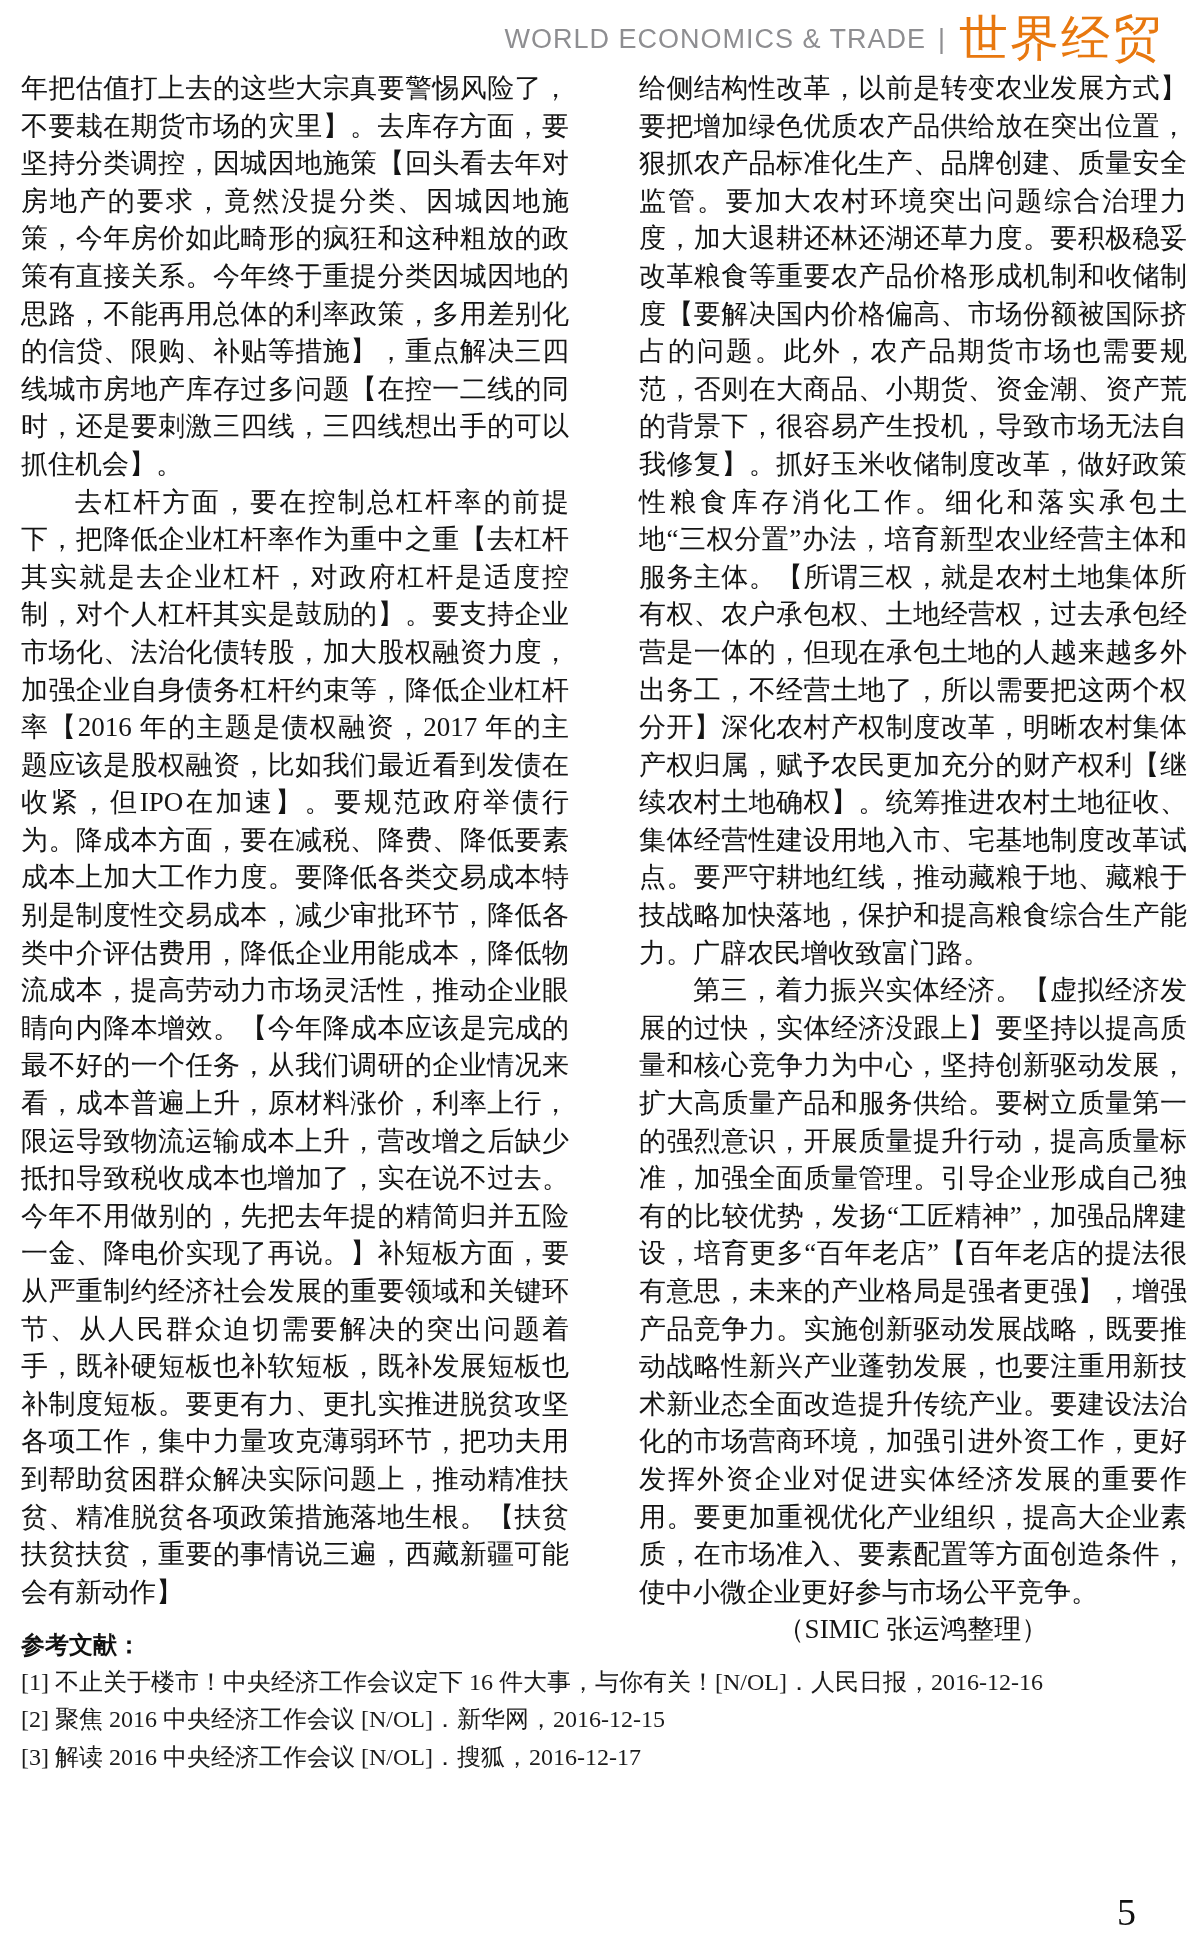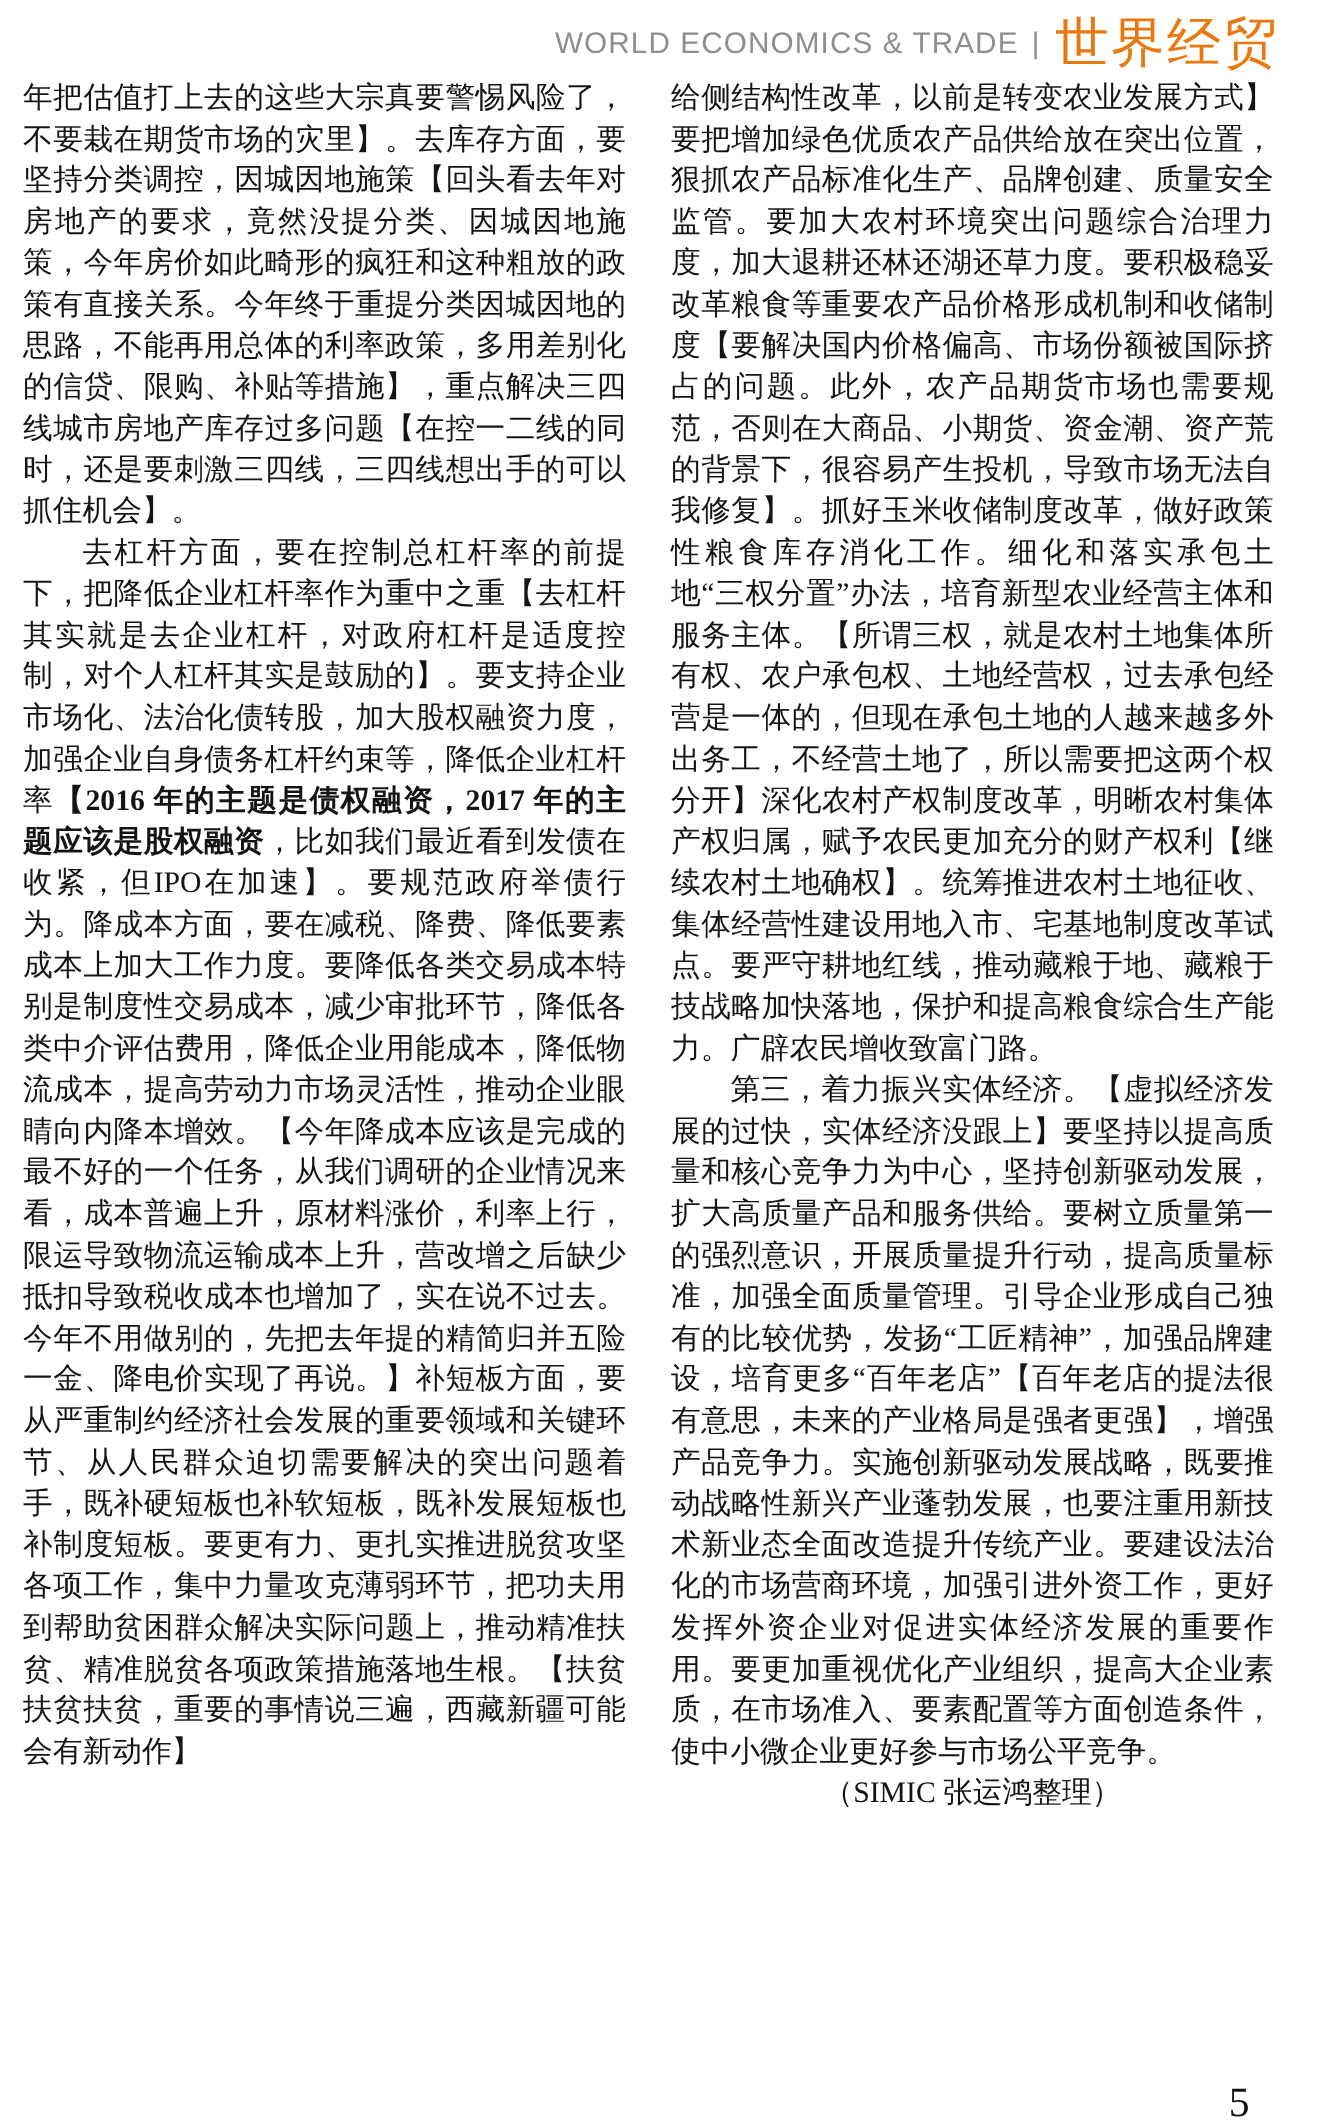--- a/index.html
+++ b/index.html
@@ -41,36 +41,36 @@
     letter-spacing: 2px;
     white-space: nowrap;
   }
   
   .columns {
     position: absolute;
     top: 70px;
     left: 21px;
     width: 1142px;
     display: flex;
-    gap: 41px;
+    gap: 70px;
   }
   .col {
     width: 548px;
     flex: 0 0 548px;
   }
   .para {
     font-size: 27px;
     line-height: 37.6px;
     text-align: justify;
     text-justify: inter-ideograph;
     word-break: break-all;
   }
   .para.indent { text-indent: 2em; }
   .para.right { text-align: center; }
-  .para .bold { font-weight: bold; }
+  .para .bold { font-weight: normal; }
   
   .references {
     position: absolute;
     top: 1626px;
     left: 21px;
     width: 1142px;
   }
   .ref-heading {
     font-family: "Liberation Sans", "DejaVu Sans", sans-serif;
     font-weight: bold;
@@ -108,16 +108,24 @@
         <p class="para"><span>年把估值打上去的这些大宗真要警惕风险了，不要栽在期货市场的灾里】。去库存方面，要坚持分类调控，因城因地施策【回头看去年对房地产的要求，竟然没提分类、因城因地施策，今年房价如此畸形的疯狂和这种粗放的政策有直接关系。今年终于重提分类因城因地的思路，不能再用总体的利率政策，多用差别化的信贷、限购、补贴等措施】，重点解决三四线城市房地产库存过多问题【在控一二线的同时，还是要刺激三四线，三四线想出手的可以抓住机会】。</span></p>
         <p class="para indent"><span>去杠杆方面，要在控制总杠杆率的前提下，把降低企业杠杆率作为重中之重【去杠杆其实就是去企业杠杆，对政府杠杆是适度控制，对个人杠杆其实是鼓励的】。要支持企业市场化、法治化债转股，加大股权融资力度，加强企业自身债务杠杆约束等，降低企业杠杆率</span><span class="bold">【2016 年的主题是债权融资，2017 年的主题应该是股权融资</span><span>，比如我们最近看到发债在收紧，但IPO在加速】。要规范政府举债行为。降成本方面，要在减税、降费、降低要素成本上加大工作力度。要降低各类交易成本特别是制度性交易成本，减少审批环节，降低各类中介评估费用，降低企业用能成本，降低物流成本，提高劳动力市场灵活性，推动企业眼睛向内降本增效。【今年降成本应该是完成的最不好的一个任务，从我们调研的企业情况来看，成本普遍上升，原材料涨价，利率上行，限运导致物流运输成本上升，营改增之后缺少抵扣导致税收成本也增加了，实在说不过去。今年不用做别的，先把去年提的精简归并五险一金、降电价实现了再说。】补短板方面，要从严重制约经济社会发展的重要领域和关键环节、从人民群众迫切需要解决的突出问题着手，既补硬短板也补软短板，既补发展短板也补制度短板。要更有力、更扎实推进脱贫攻坚各项工作，集中力量攻克薄弱环节，把功夫用到帮助贫困群众解决实际问题上，推动精准扶贫、精准脱贫各项政策措施落地生根。【扶贫扶贫扶贫，重要的事情说三遍，西藏新疆可能会有新动作】</span></p>
       </div>
     <div class="col" id="right-col">
         <p class="para"><span>给侧结构性改革，以前是转变农业发展方式】要把增加绿色优质农产品供给放在突出位置，狠抓农产品标准化生产、品牌创建、质量安全监管。要加大农村环境突出问题综合治理力度，加大退耕还林还湖还草力度。要积极稳妥改革粮食等重要农产品价格形成机制和收储制度【要解决国内价格偏高、市场份额被国际挤占的问题。此外，农产品期货市场也需要规范，否则在大商品、小期货、资金潮、资产荒的背景下，很容易产生投机，导致市场无法自我修复】。抓好玉米收储制度改革，做好政策性粮食库存消化工作。细化和落实承包土地“三权分置”办法，培育新型农业经营主体和服务主体。【所谓三权，就是农村土地集体所有权、农户承包权、土地经营权，过去承包经营是一体的，但现在承包土地的人越来越多外出务工，不经营土地了，所以需要把这两个权分开】深化农村产权制度改革，明晰农村集体产权归属，赋予农民更加充分的财产权利【继续农村土地确权】。统筹推进农村土地征收、集体经营性建设用地入市、宅基地制度改革试点。要严守耕地红线，推动藏粮于地、藏粮于技战略加快落地，保护和提高粮食综合生产能力。广辟农民增收致富门路。</span></p>
         <p class="para indent"><span>第三，着力振兴实体经济。【虚拟经济发展的过快，实体经济没跟上】要坚持以提高质量和核心竞争力为中心，坚持创新驱动发展，扩大高质量产品和服务供给。要树立质量第一的强烈意识，开展质量提升行动，提高质量标准，加强全面质量管理。引导企业形成自己独有的比较优势，发扬“工匠精神”，加强品牌建设，培育更多“百年老店”【百年老店的提法很有意思，未来的产业格局是强者更强】，增强产品竞争力。实施创新驱动发展战略，既要推动战略性新兴产业蓬勃发展，也要注重用新技术新业态全面改造提升传统产业。要建设法治化的市场营商环境，加强引进外资工作，更好发挥外资企业对促进实体经济发展的重要作用。要更加重视优化产业组织，提高大企业素质，在市场准入、要素配置等方面创造条件，使中小微企业更好参与市场公平竞争。</span></p>
         <p class="para right"><span>（SIMIC 张运鸿整理）</span></p>
       </div>
   </div>
 
+  <div class="references">
+    <div class="ref-heading">参考文献：</div>
+    <div id="ref-list">
+        <div class="ref-item">[1] 不止关于楼市！中央经济工作会议定下 16 件大事，与你有关！[N/OL]．人民日报，2016-12-16</div>
+        <div class="ref-item">[2] 聚焦 2016 中央经济工作会议 [N/OL]．新华网，2016-12-15</div>
+        <div class="ref-item">[3] 解读 2016 中央经济工作会议 [N/OL]．搜狐，2016-12-17</div>
+      </div>
+  </div>
 
   <div class="page-number">5</div>
 
 </div>
 
 </body></html>

